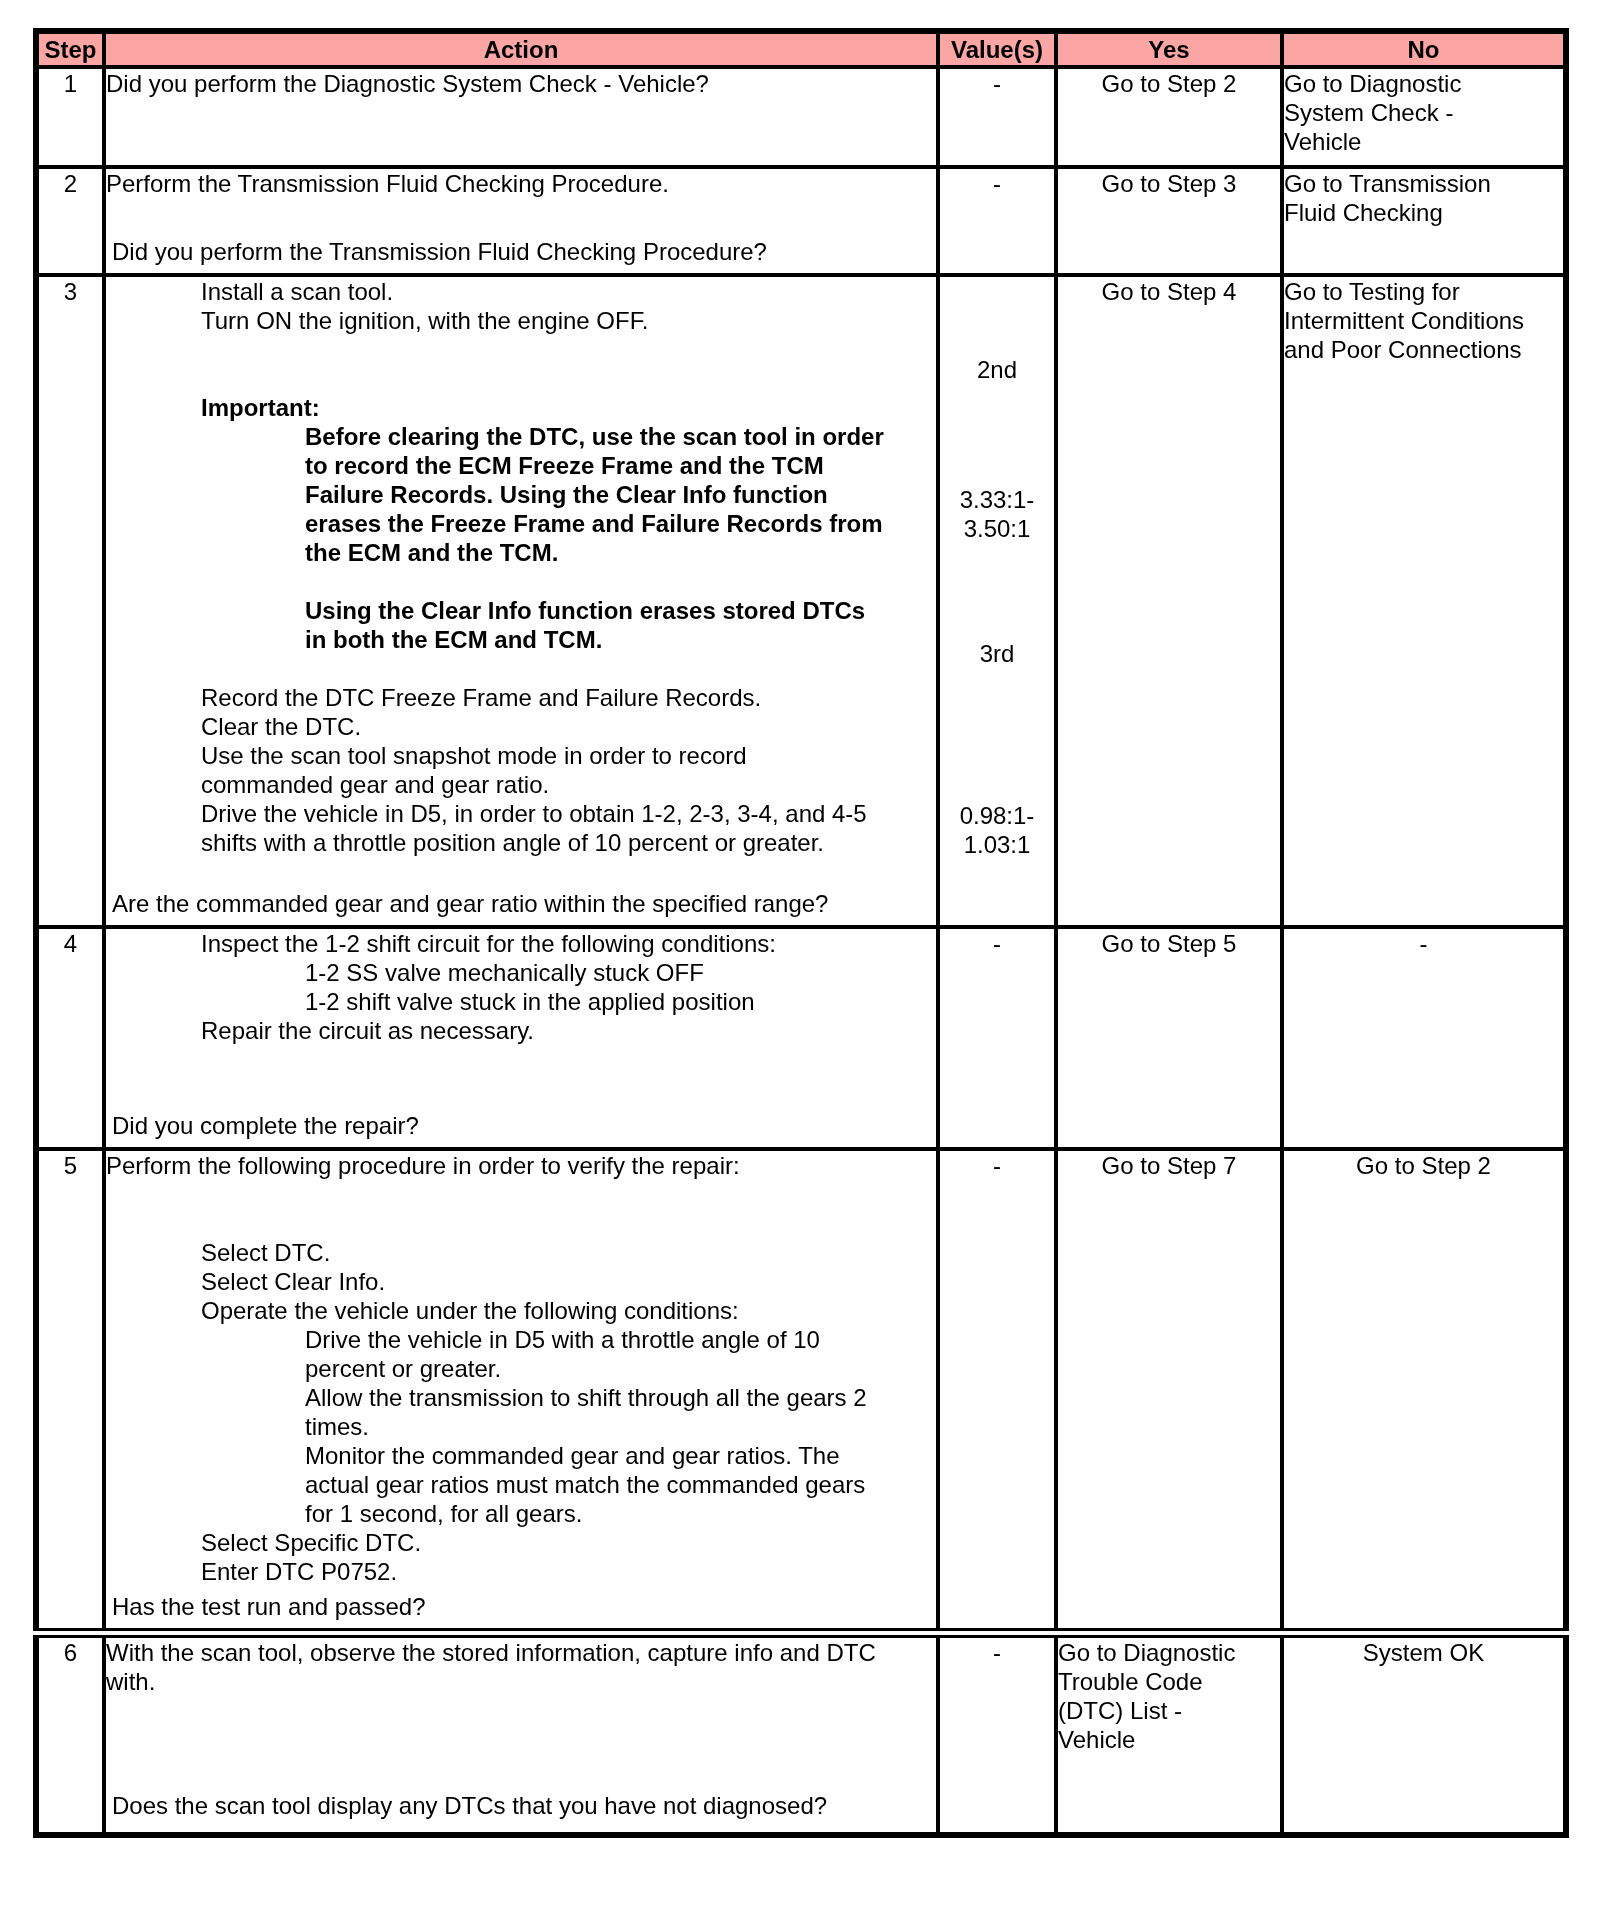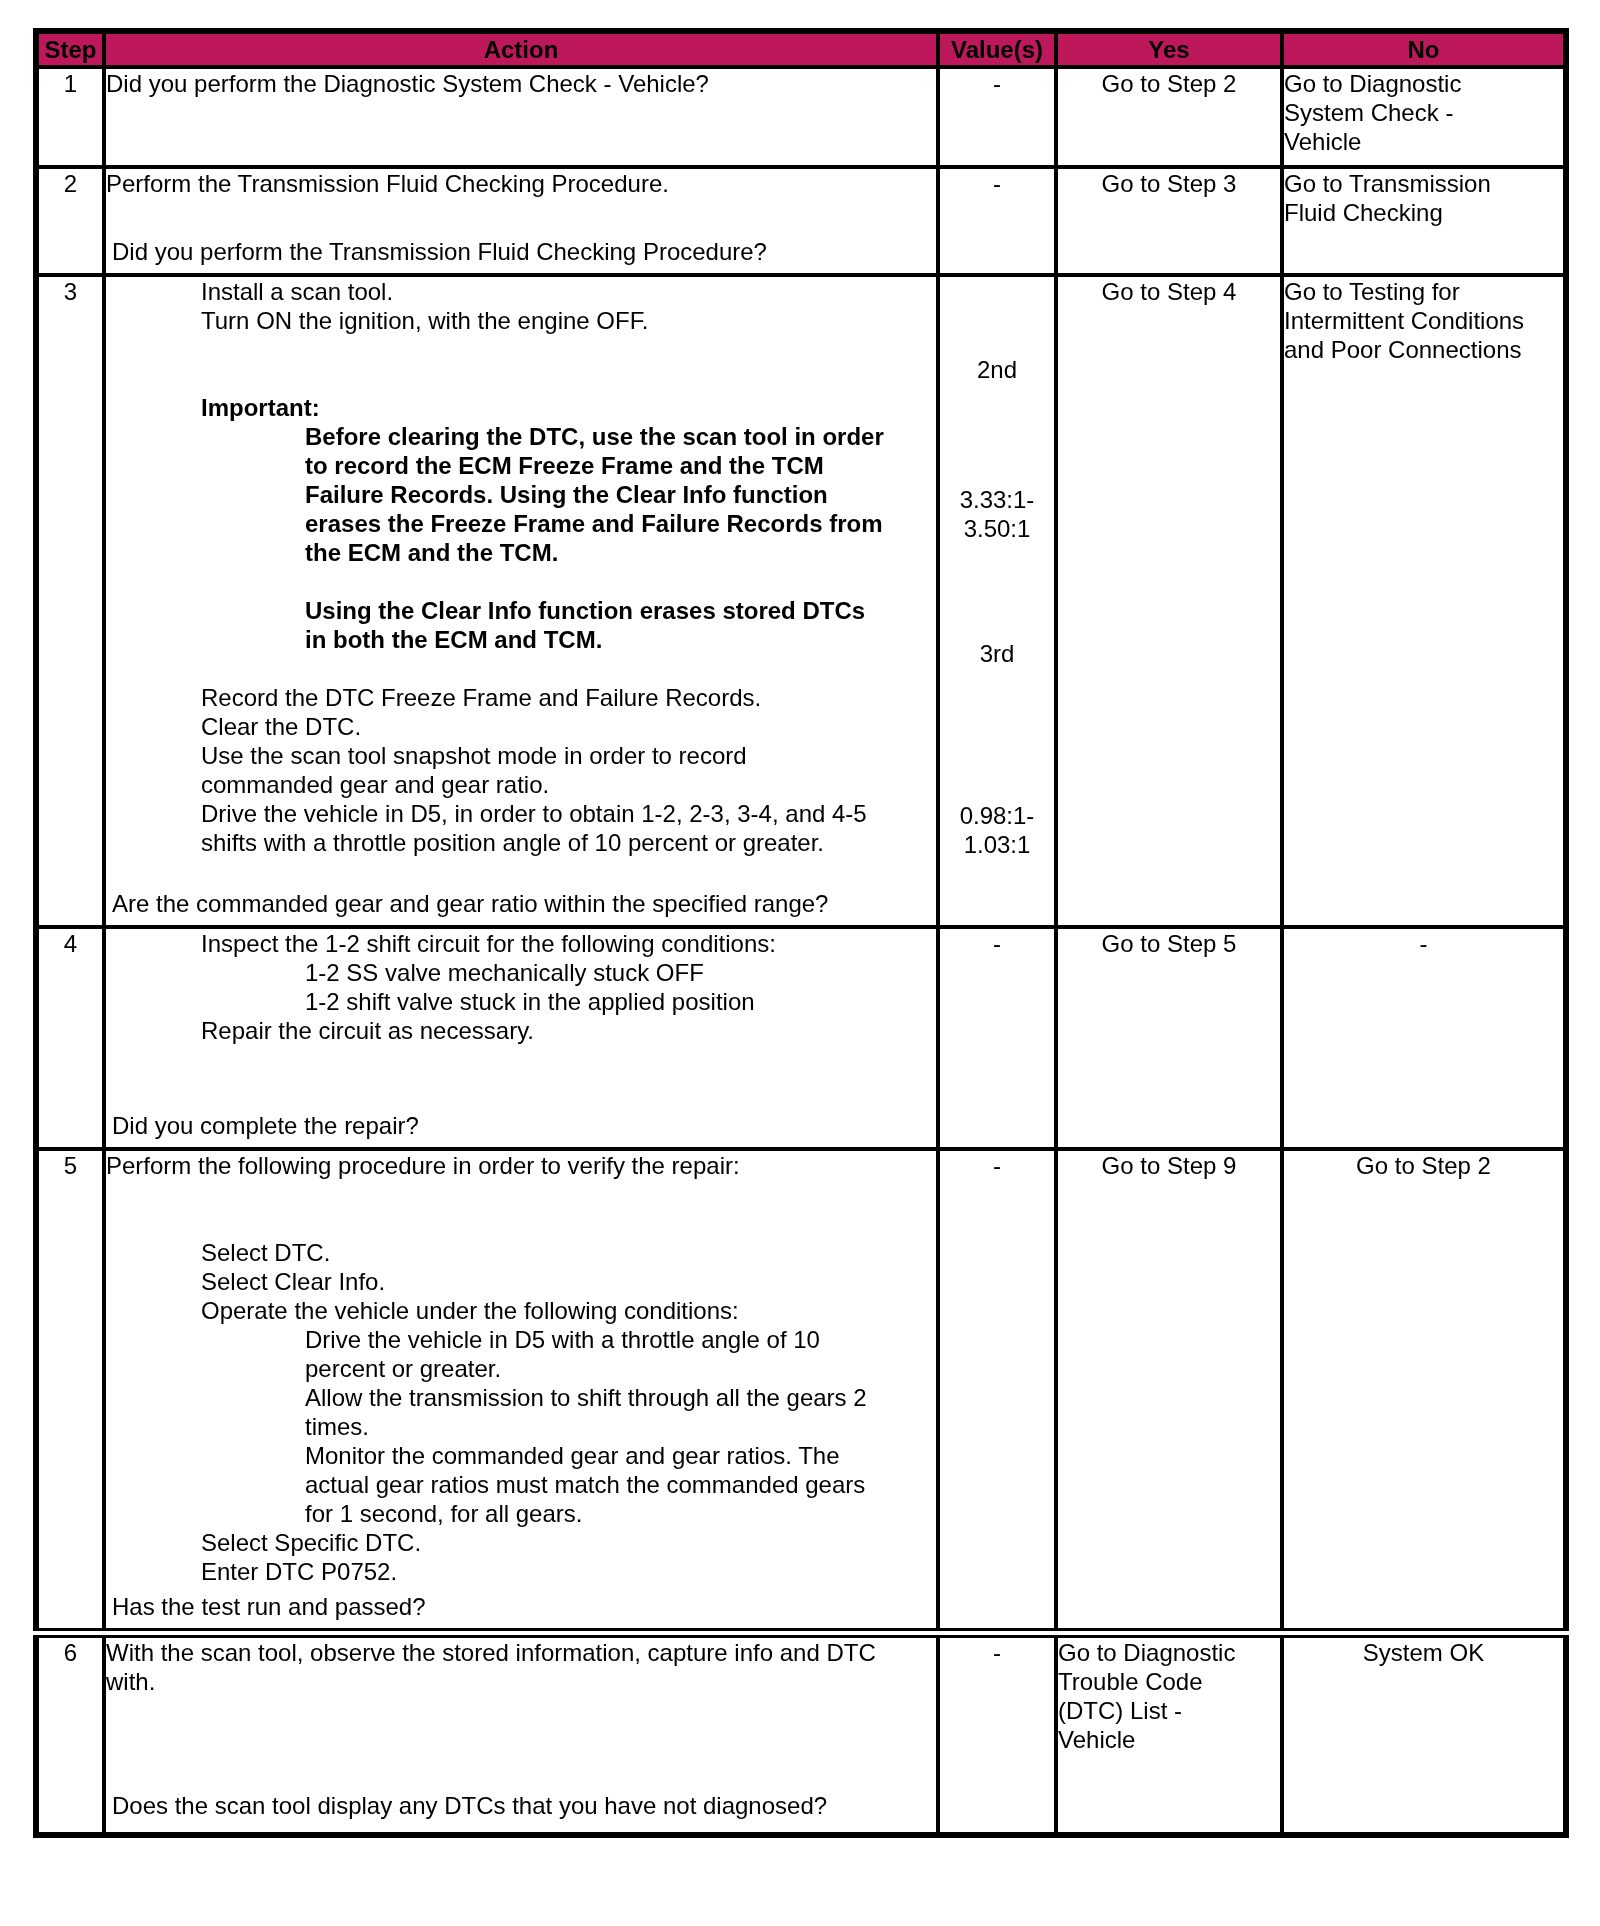--- a/index.html
+++ b/index.html
@@ -2,21 +2,21 @@
 <html><head>
 <meta charset="utf-8">
 <style>
   * { margin:0; padding:0; box-sizing:border-box; }
   html,body { width:1600px; height:1926px; background:#ffffff; }
   body { font-family:"Liberation Sans","DejaVu Sans",sans-serif; color:#000; }
   .doc { position:absolute; left:33px; top:28px; }
 
   table.diag { border-collapse:collapse; width:1530px; table-layout:fixed; border:6px solid #000; }
   .diag th, .diag td { border:4px solid #000; }
-  .diag th { font-size:24px; font-weight:bold; height:36px; text-align:center; vertical-align:middle; background:#be185d; }
+  .diag th { font-size:24px; font-weight:bold; height:36px; text-align:center; vertical-align:middle; background:#fca5a5; }
   .diag td { font-size:24px; line-height:29px; vertical-align:top; padding:0; position:relative; background:#fff; }
 
   tr.row-1 td { height:100px; }
   tr.row-2 td { height:108px; }
   tr.row-3 td { height:652px; }
   tr.row-4 td { height:222px; }
   tr.row-5 td { height:484px; }
   tr.row-6 td { height:202px; border-top:10px double #000; }
 
   .step-cell { text-align:center; vertical-align:middle; }
@@ -157,21 +157,21 @@
       <div class="line l2">Allow the transmission to shift through all the gears 2</div>
       <div class="line l2">times.</div>
       <div class="line l2">Monitor the commanded gear and gear ratios. The</div>
       <div class="line l2">actual gear ratios must match the commanded gears</div>
       <div class="line l2">for 1 second, for all gears.</div>
       <div class="line l1">Select Specific DTC.</div>
       <div class="line l1">Enter DTC P0752.</div>
       <div class="q">Has the test run and passed?</div>
     </td>
     <td class="value-cell">-</td>
-    <td class="goto-bc">Go to Step 9</td>
+    <td class="goto-bc">Go to Step 7</td>
     <td class="goto-bc">Go to Step 2</td>
   </tr>
 
   <tr class="row-6">
     <td class="step-cell">6</td>
     <td class="action-cell">
       <div class="line">With the scan tool, observe the stored information, capture info and DTC</div>
       <div class="line">with.</div>
       <div class="q q-b12">Does the scan tool display any DTCs that you have not diagnosed?</div>
     </td>

